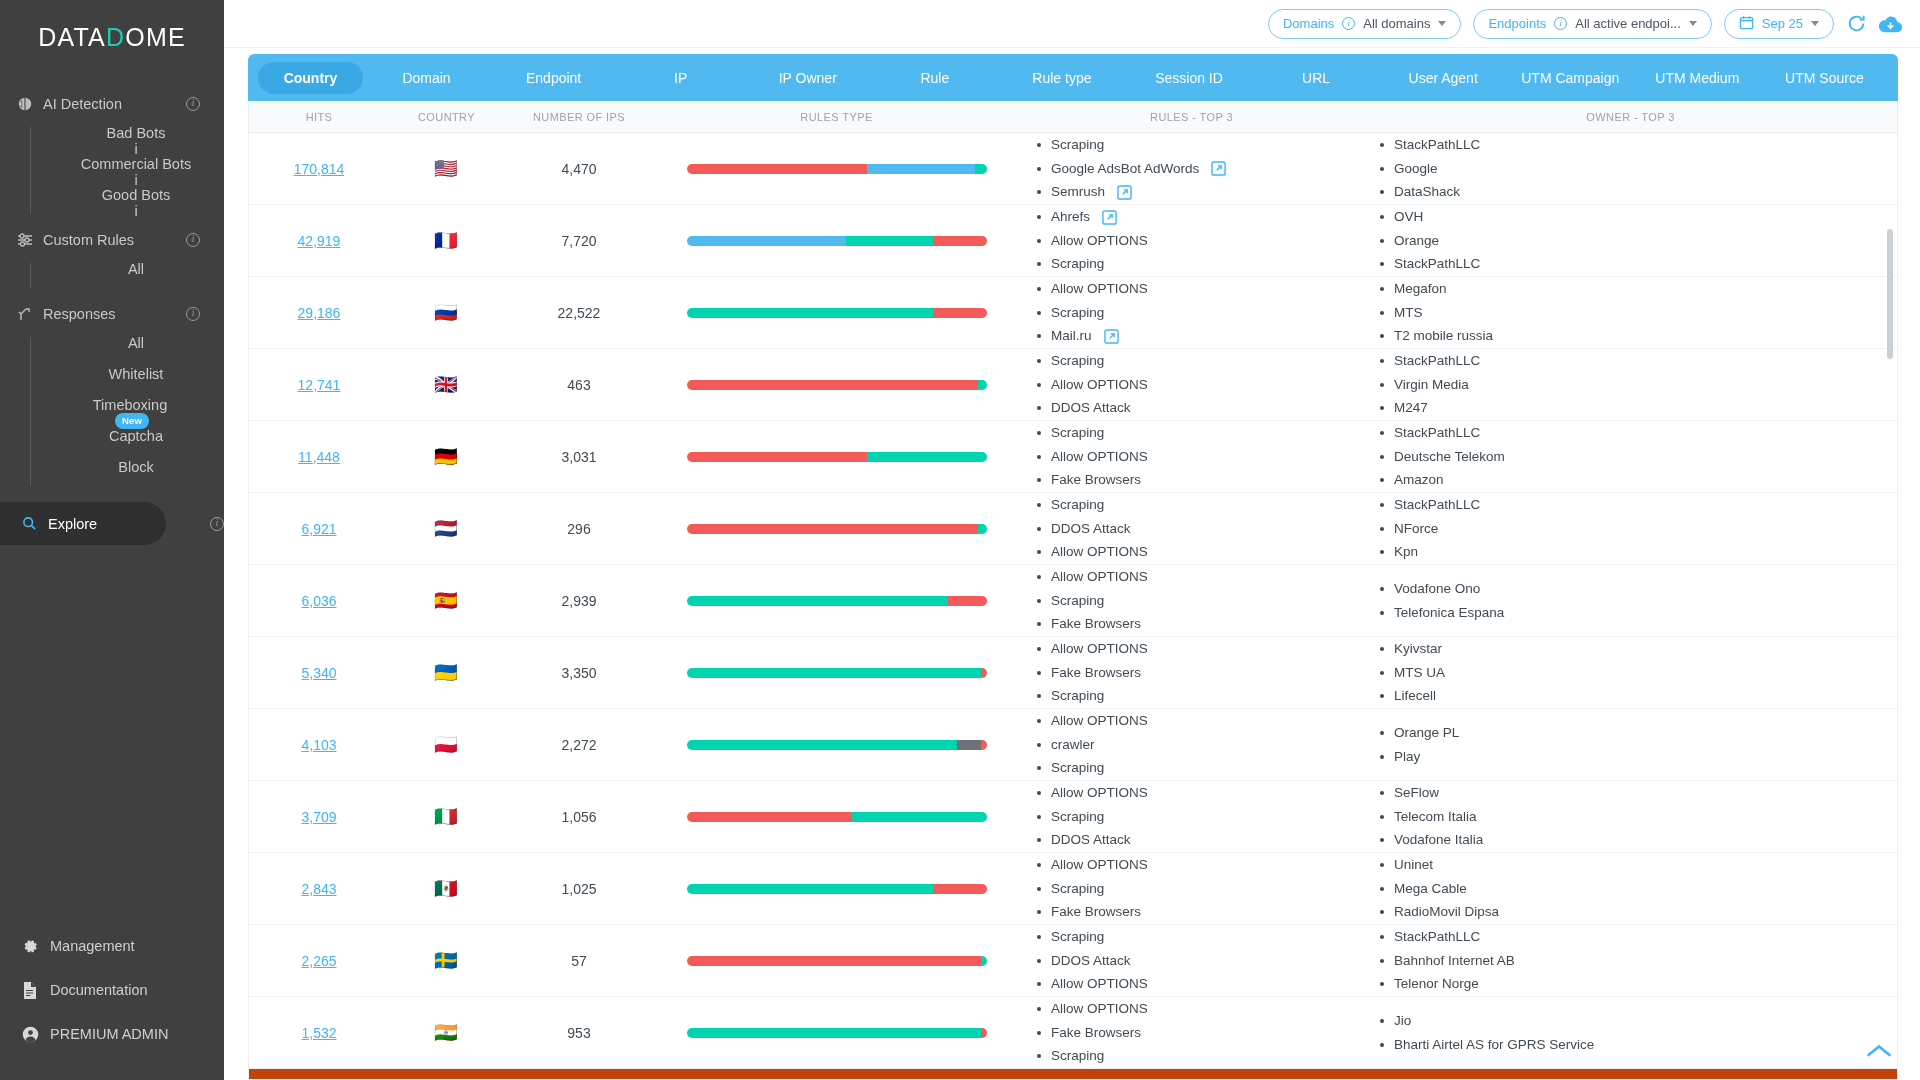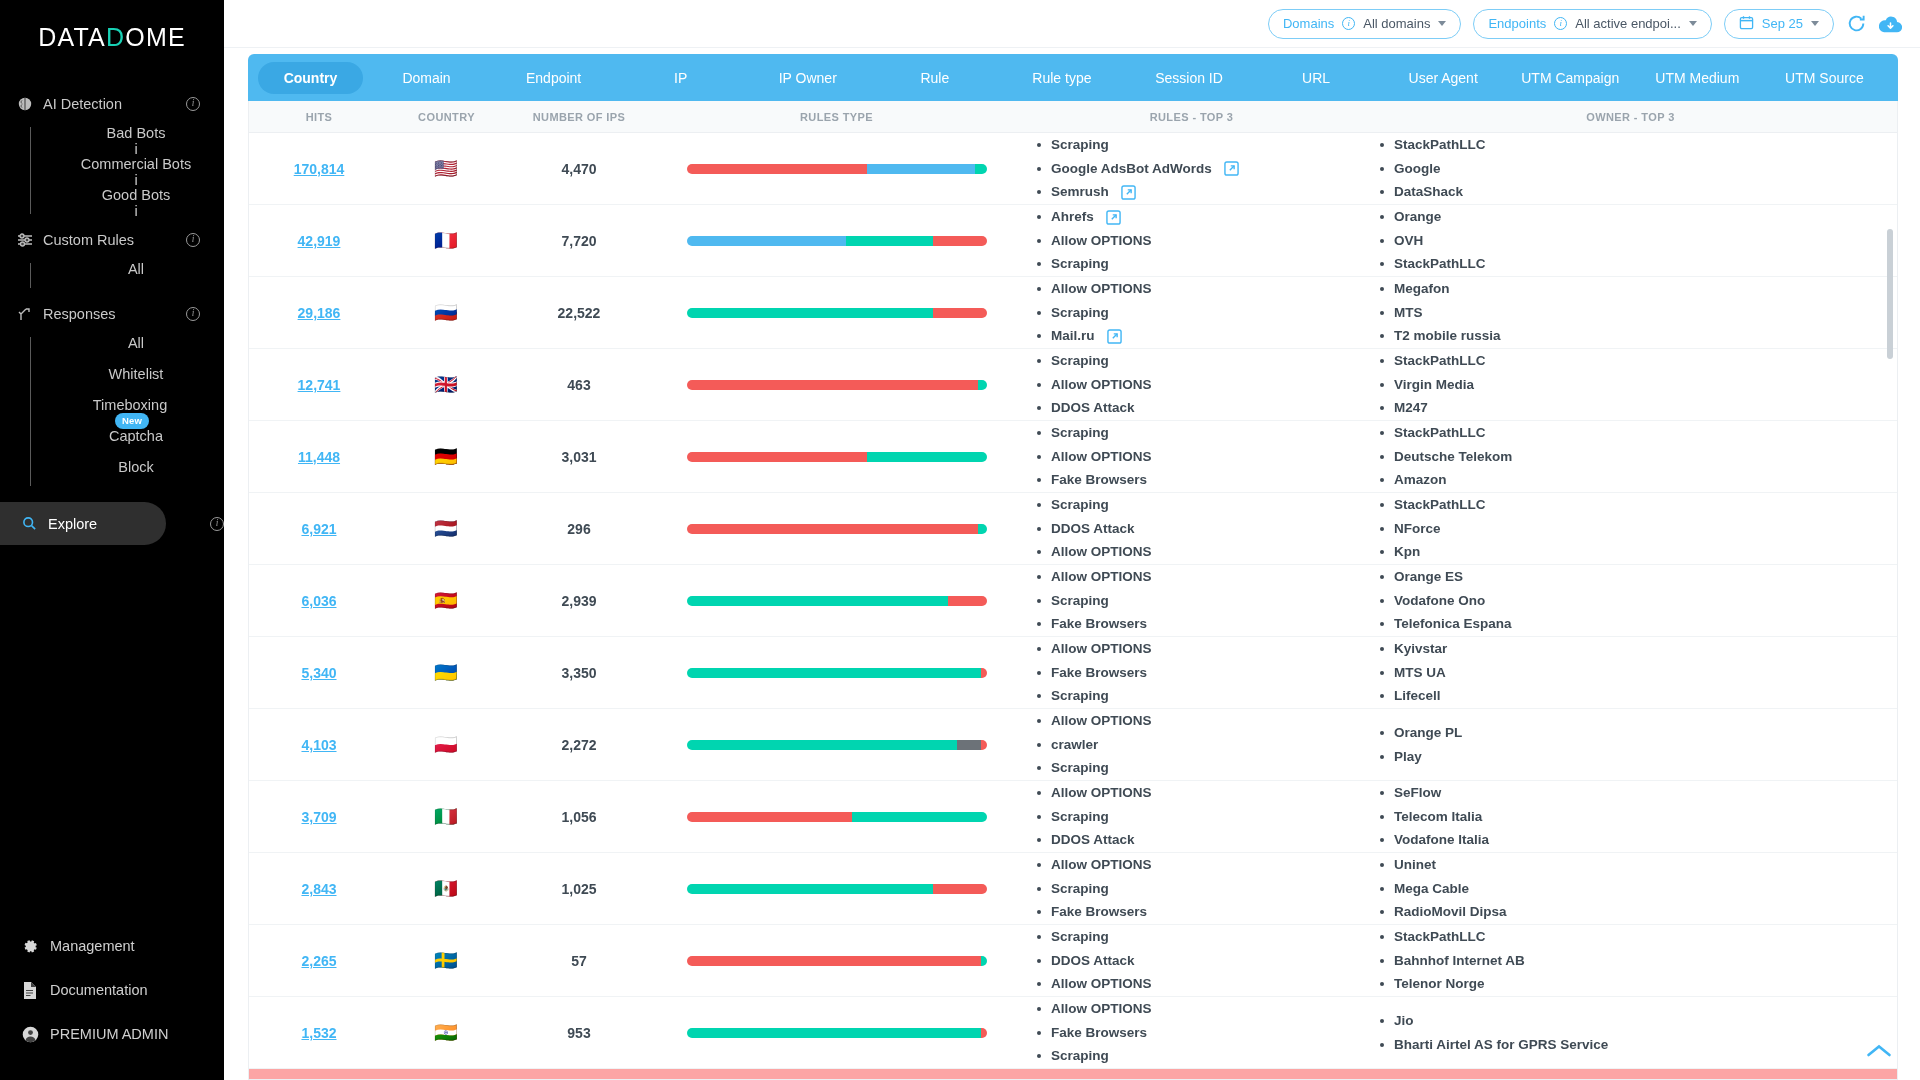--- a/index.html
+++ b/index.html
@@ -7,21 +7,21 @@
     width: 1920px; height: 1080px;
     font-family: "Liberation Sans", sans-serif;
     background: #ffffff;
     overflow: hidden;
   }
   .app { display: flex; width: 1920px; height: 1080px; }
 
   
   .sidebar {
     width: 224px; min-width: 224px; height: 1080px;
-    background: #000000;
+    background: #404040;
     position: relative;
     display: flex; flex-direction: column;
   }
   .logo {
     height: 60px; display: flex; align-items: center;
     justify-content: center; padding-top: 14px;
   }
   .logo-text {
     font-size: 25px; letter-spacing: 1.2px; color: #ffffff;
     font-weight: 400; display: flex; align-items: center;
@@ -106,21 +106,21 @@
     display: flex; align-items: center; padding: 0 10px;
   }
   .tab {
     flex: 1; text-align: center; color: #ffffff; font-size: 14px;
     padding: 8px 0; cursor: pointer; border-radius: 18px; white-space: nowrap;
   }
   .tab.active { background: #3aa8e4; font-weight: 600; max-width: 105px; }
 
   .table-area {
     margin: 0 22px 0 24px; flex: 1; overflow: hidden; position: relative;
-    border: 1px solid #eceff2; border-top: none; background:#fca5a5;font-weight:bold;
+    border: 1px solid #eceff2; border-top: none; background:#c2410c;
   }
   .thead {
     display: flex; height: 32px; align-items: center;
     background: #f8fafb; border-bottom: 1px solid #eceff2;
     color: #9aa4ad; font-size: 11px; letter-spacing: .4px;
   }
   .tbody { position:absolute; top:32px; left:0; right:0; bottom:0; overflow:hidden; }
   .row {
     display: flex; border-bottom: 1px solid #f0f3f5; min-height: 72px;
     align-items: center; background:#fff;
@@ -466,24 +466,24 @@
                   <span>Allow OPTIONS</span>
                 </li>
                 <li>
                   <span>Scraping</span>
                 </li>
               </ul>
             </div>
             <div class="c-owner">
               <ul class="tl">
                 <li>
+                  <span>OVH</span>
+                </li>
+                <li>
                   <span>Orange</span>
-                </li>
-                <li>
-                  <span>OVH</span>
                 </li>
                 <li>
                   <span>StackPathLLC</span>
                 </li>
               </ul>
             </div>
           </div>
           <div class="row">
             <div class="c-hits"><span class="hits-link">29,186</span></div>
             <div class="c-country"><span class="flag" title="Russia">🇷🇺</span></div>
@@ -658,23 +658,20 @@
                   <span>Scraping</span>
                 </li>
                 <li>
                   <span>Fake Browsers</span>
                 </li>
               </ul>
             </div>
             <div class="c-owner">
               <ul class="tl">
                 <li>
-                  <span>Orange ES</span>
-                </li>
-                <li>
                   <span>Vodafone Ono</span>
                 </li>
                 <li>
                   <span>Telefonica Espana</span>
                 </li>
               </ul>
             </div>
           </div>
           <div class="row">
             <div class="c-hits"><span class="hits-link">5,340</span></div>

